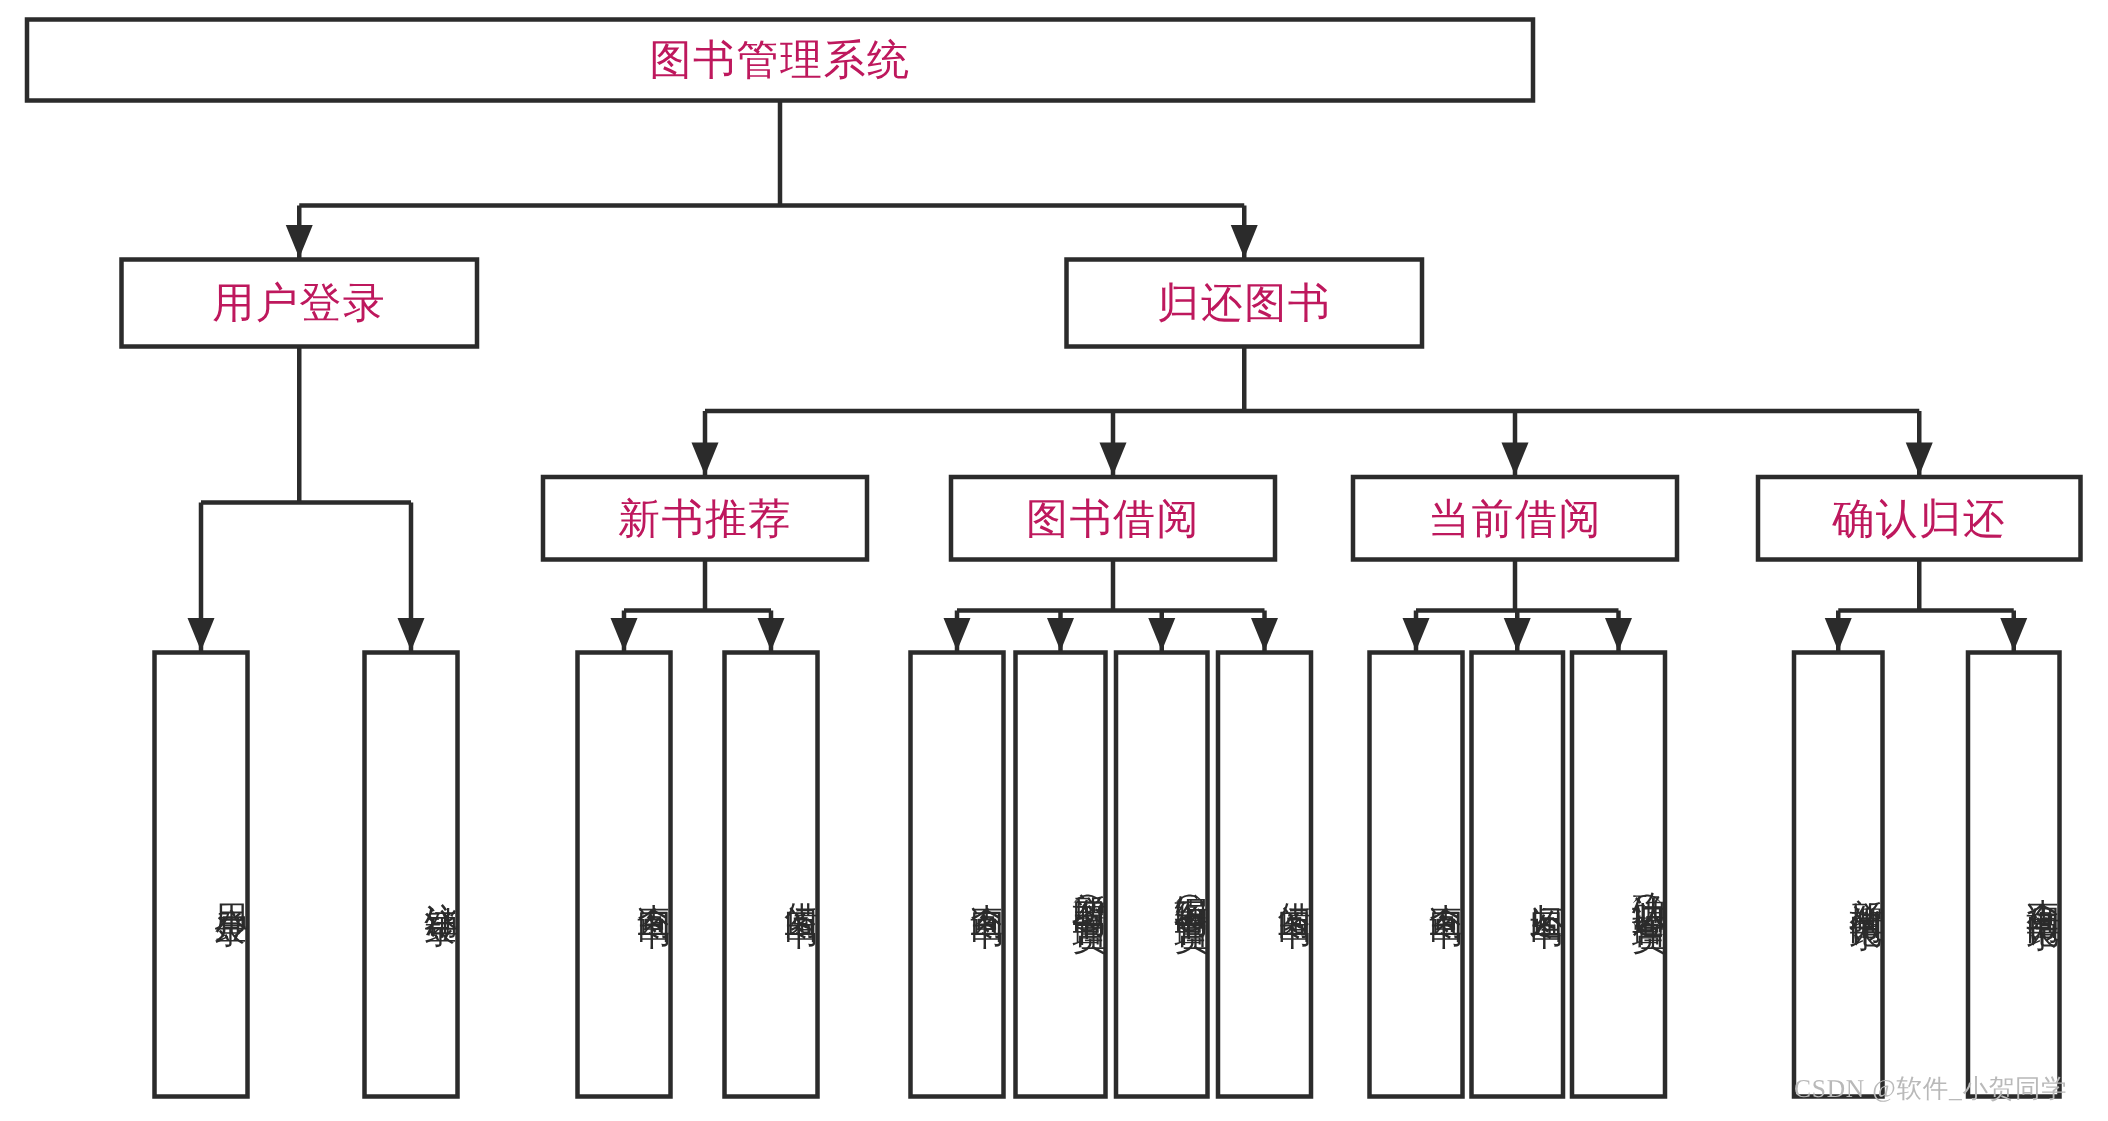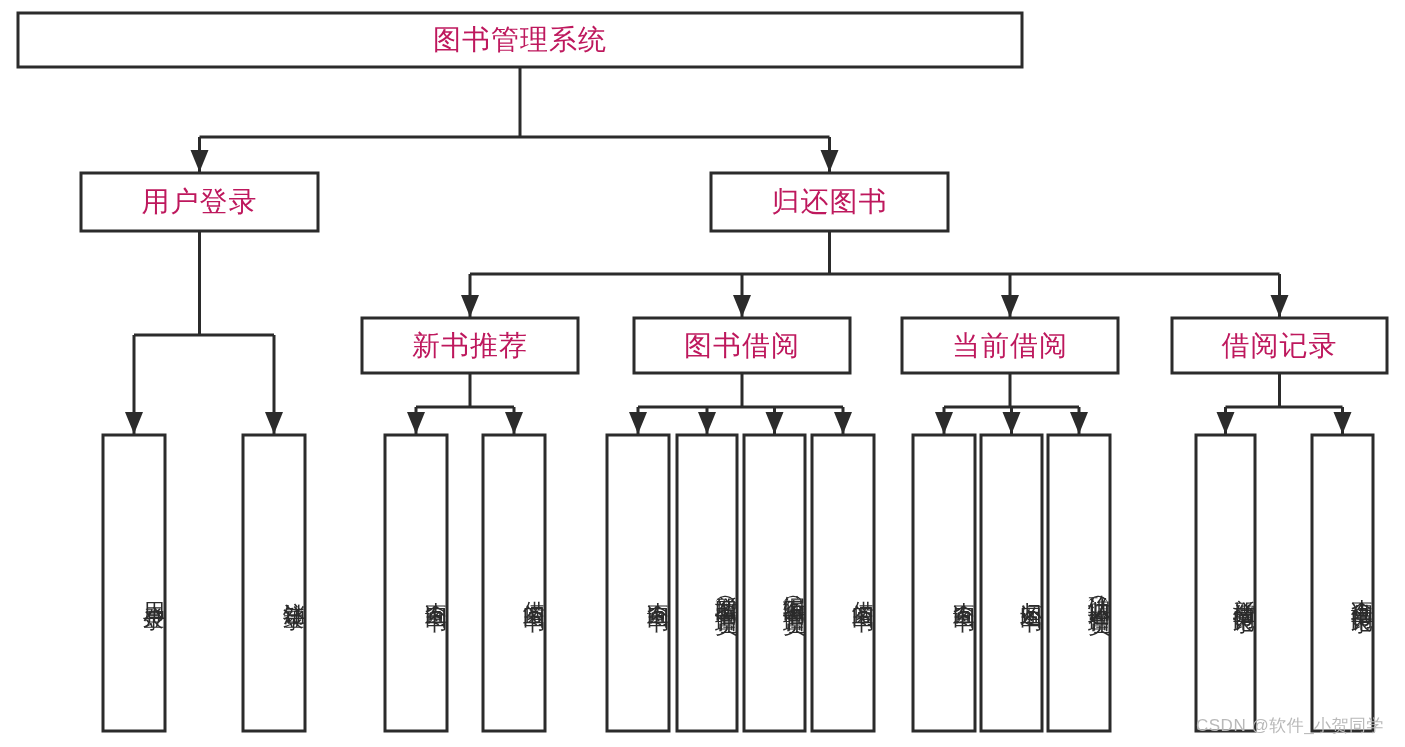--- a/index.html
+++ b/index.html
@@ -10,21 +10,21 @@
   .nodebox{fill:#ffffff;stroke:#2b2b2b;stroke-width:3;}
   .conn{stroke:#2b2b2b;stroke-width:3;fill:none;}
   .arrowhead{fill:#2b2b2b;stroke:none;}
   .hlabel{position:absolute;display:flex;align-items:center;justify-content:center;
           color:#be185d;font-size:28px;letter-spacing:1px;white-space:nowrap;}
   .vlabel{position:absolute;display:flex;align-items:flex-start;justify-content:center;
           color:#2b2b2b;font-size:22px;
           writing-mode:vertical-rl;text-orientation:upright;
           letter-spacing:3px;line-height:1;white-space:nowrap;}
   .watermark{position:absolute;color:#b9b9b9;font-size:17px;white-space:nowrap;
-             letter-spacing:0.5px;}
+             letter-spacing:0.5px;font-family:Liberation Serif, serif;}
 </style>
 </head>
 <body>
 
 <div id="stage">
 
   <svg id="wires" viewBox="0 0 1405 747" xmlns="http://www.w3.org/2000/svg">
     <g id="edges">
         <line x1="520" y1="67" x2="520" y2="137" class="conn"></line>
         <line x1="199.5" y1="137" x2="829.5" y2="137" class="conn"></line>
@@ -101,21 +101,21 @@
       </g>
   </svg>
 
   <div id="boxes">
       <div class="hlabel" style="left: 18px; top: 13px; width: 1004px; height: 54px;">图书管理系统</div>
       <div class="hlabel" style="left: 81px; top: 173px; width: 237px; height: 58px;">用户登录</div>
       <div class="hlabel" style="left: 711px; top: 173px; width: 237px; height: 58px;">归还图书</div>
       <div class="hlabel" style="left: 362px; top: 318px; width: 216px; height: 55px; text-align: center;">新书推荐</div>
       <div class="hlabel" style="left: 634px; top: 318px; width: 216px; height: 55px; font-family: Liberation Mono, monospace;">图书借阅</div>
       <div class="hlabel" style="left: 902px; top: 318px; width: 216px; height: 55px;">当前借阅</div>
-      <div class="hlabel" style="left: 1172px; top: 318px; width: 215px; height: 55px;">借阅记录</div>
+      <div class="hlabel" style="left: 1172px; top: 318px; width: 215px; height: 55px;">确认归还</div>
       <div class="vlabel" style="left: 103px; top: 435px; width: 62px; height: 296px; padding-top: 14px; box-sizing: border-box;">用户登录</div>
       <div class="vlabel" style="left: 243px; top: 435px; width: 62px; height: 296px; padding-top: 14px; box-sizing: border-box;">注销登录</div>
       <div class="vlabel" style="left: 385px; top: 435px; width: 62px; height: 296px; padding-top: 14px; box-sizing: border-box;">查询图书</div>
       <div class="vlabel" style="left: 483px; top: 435px; width: 62px; height: 296px; padding-top: 14px; box-sizing: border-box;">借阅图书</div>
       <div class="vlabel" style="left: 607px; top: 435px; width: 62px; height: 296px; padding-top: 14px; box-sizing: border-box;">查询图书</div>
       <div class="vlabel" style="left: 677px; top: 435px; width: 60px; height: 296px; padding-top: 14px; box-sizing: border-box;">新增图书（管理员）</div>
       <div class="vlabel" style="left: 744px; top: 435px; width: 61px; height: 296px; padding-top: 14px; box-sizing: border-box;">编辑图书（管理员）</div>
       <div class="vlabel" style="left: 812px; top: 435px; width: 62px; height: 296px; padding-top: 14px; box-sizing: border-box;">借阅图书</div>
       <div class="vlabel" style="left: 913px; top: 435px; width: 62px; height: 296px; padding-top: 14px; box-sizing: border-box;">查询图书</div>
       <div class="vlabel" style="left: 981px; top: 435px; width: 61px; height: 296px; padding-top: 14px; box-sizing: border-box;">归还图书</div>

